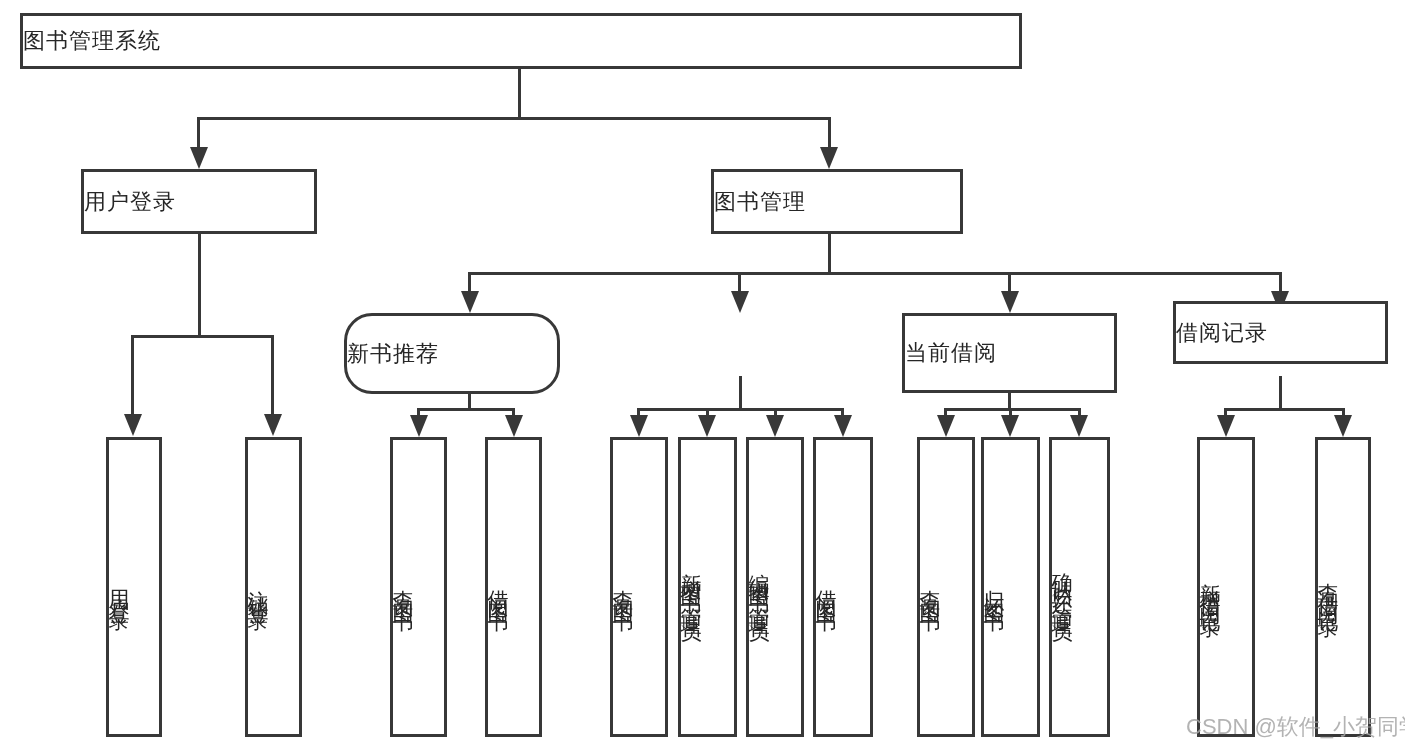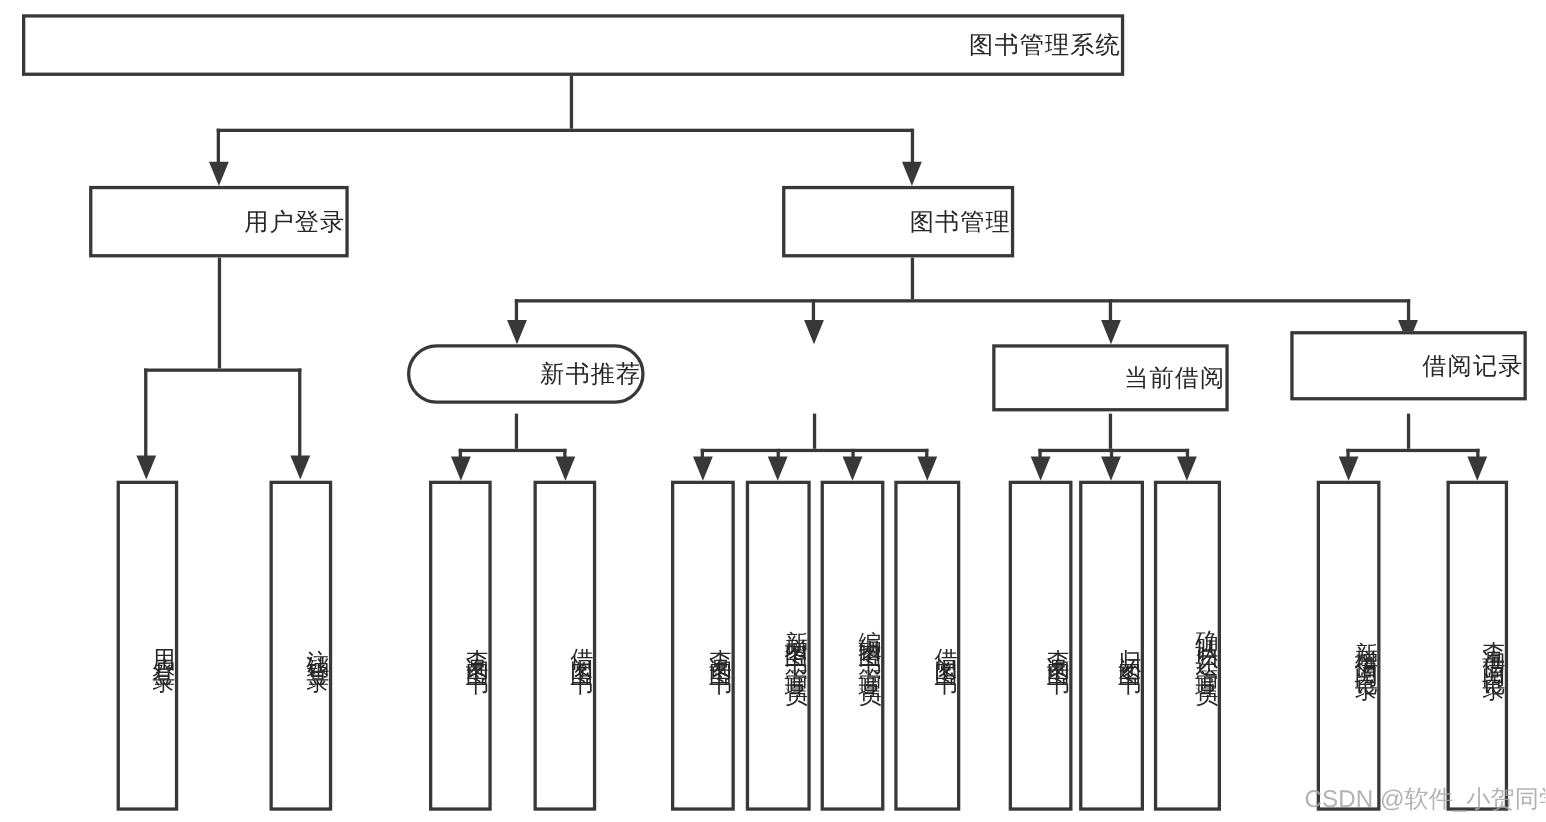--- a/index.html
+++ b/index.html
@@ -14,23 +14,22 @@
     width:1405px;height:747px;
     background:var(--bg);
     overflow:hidden;
     font-family:"Liberation Sans","DejaVu Sans",sans-serif;
   }
   .box{
     position:absolute;
     box-sizing:border-box;
     border:3px solid var(--line);
     background:var(--bg);
-    display:flex;align-items:center;justify-content:flex-end;
+    display:flex;align-items:center;justify-content:flex-start;
     color:var(--text);
-    padding-left:32px;
   }
   .box.h{font-size:22px;letter-spacing:1px;white-space:nowrap;}
   .box.v{font-size:21px;}
   .box.v .vtext{
     writing-mode:vertical-rl;
     text-orientation:mixed;
     letter-spacing:7px;
     line-height:1;
     color:var(--text);
   }
@@ -117,28 +116,28 @@
   <div class="arrow" style="left:1217px;top:415px;"></div>
   <div class="arrow" style="left:1334px;top:415px;"></div>
 
   <div class="box h" style="left:20px;top:13px;width:1002px;height:56px;">
     <span>图书管理系统</span>
   </div>
 
   <div class="box h" style="left:81px;top:169px;width:236px;height:65px;">
     <span>用户登录</span>
   </div>
-  <div class="box h" style="left:711px;top:169px;width:211px;height:65px;">
+  <div class="box h" style="left:711px;top:169px;width:252px;height:65px;">
     <span>图书管理</span>
   </div>
 
-  <div class="box h" style="left:370px;top:313px;width:216px;height:54px;border-radius:28px;">
+  <div class="box h" style="left:344px;top:313px;width:216px;height:81px;border-radius:28px;">
     <span>新书推荐</span>
   </div>
-  <div class="box h" style="left:902px;top:313px;width:215px;height:61px;">
+  <div class="box h" style="left:902px;top:313px;width:215px;height:80px;">
     <span>当前借阅</span>
   </div>
   <div class="box h" style="left:1173px;top:301px;width:215px;height:63px;">
     <span>借阅记录</span>
   </div>
 
   <div class="box v" style="left:106px;top:437px;width:56px;height:300px;">
     <span class="vtext">用户登录</span>
   </div>
   <div class="box v" style="left:245px;top:437px;width:57px;height:300px;">

